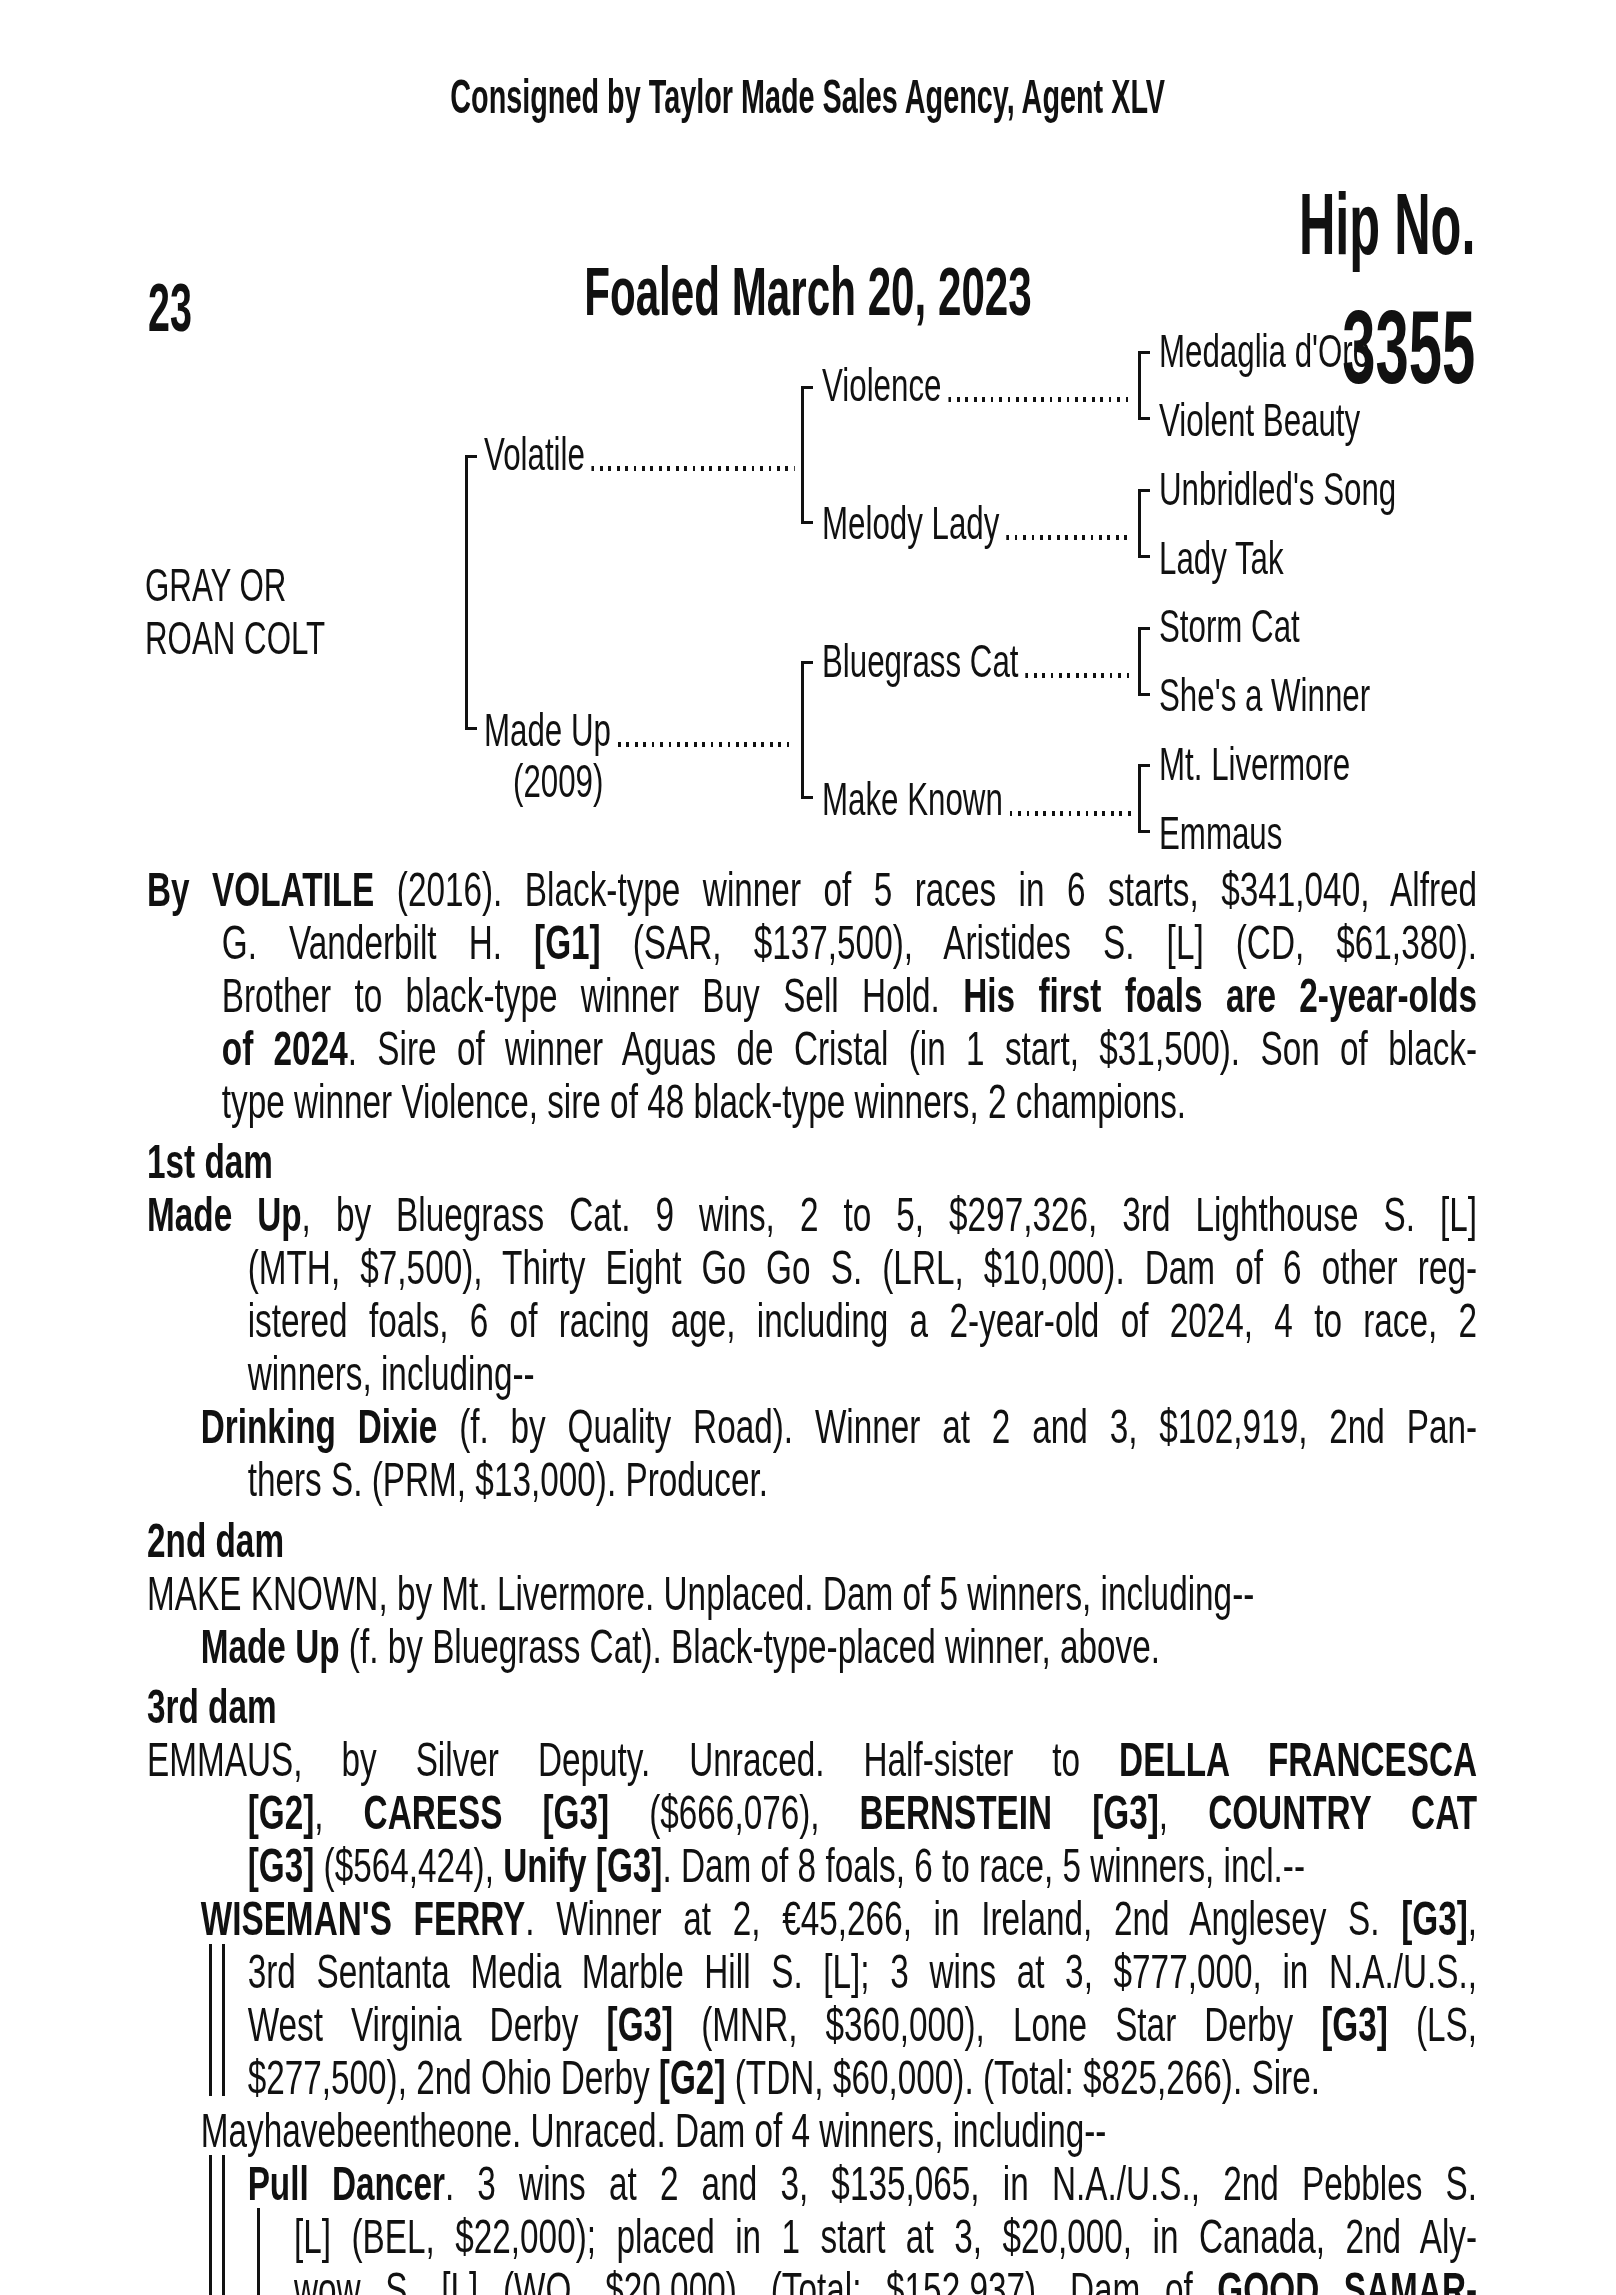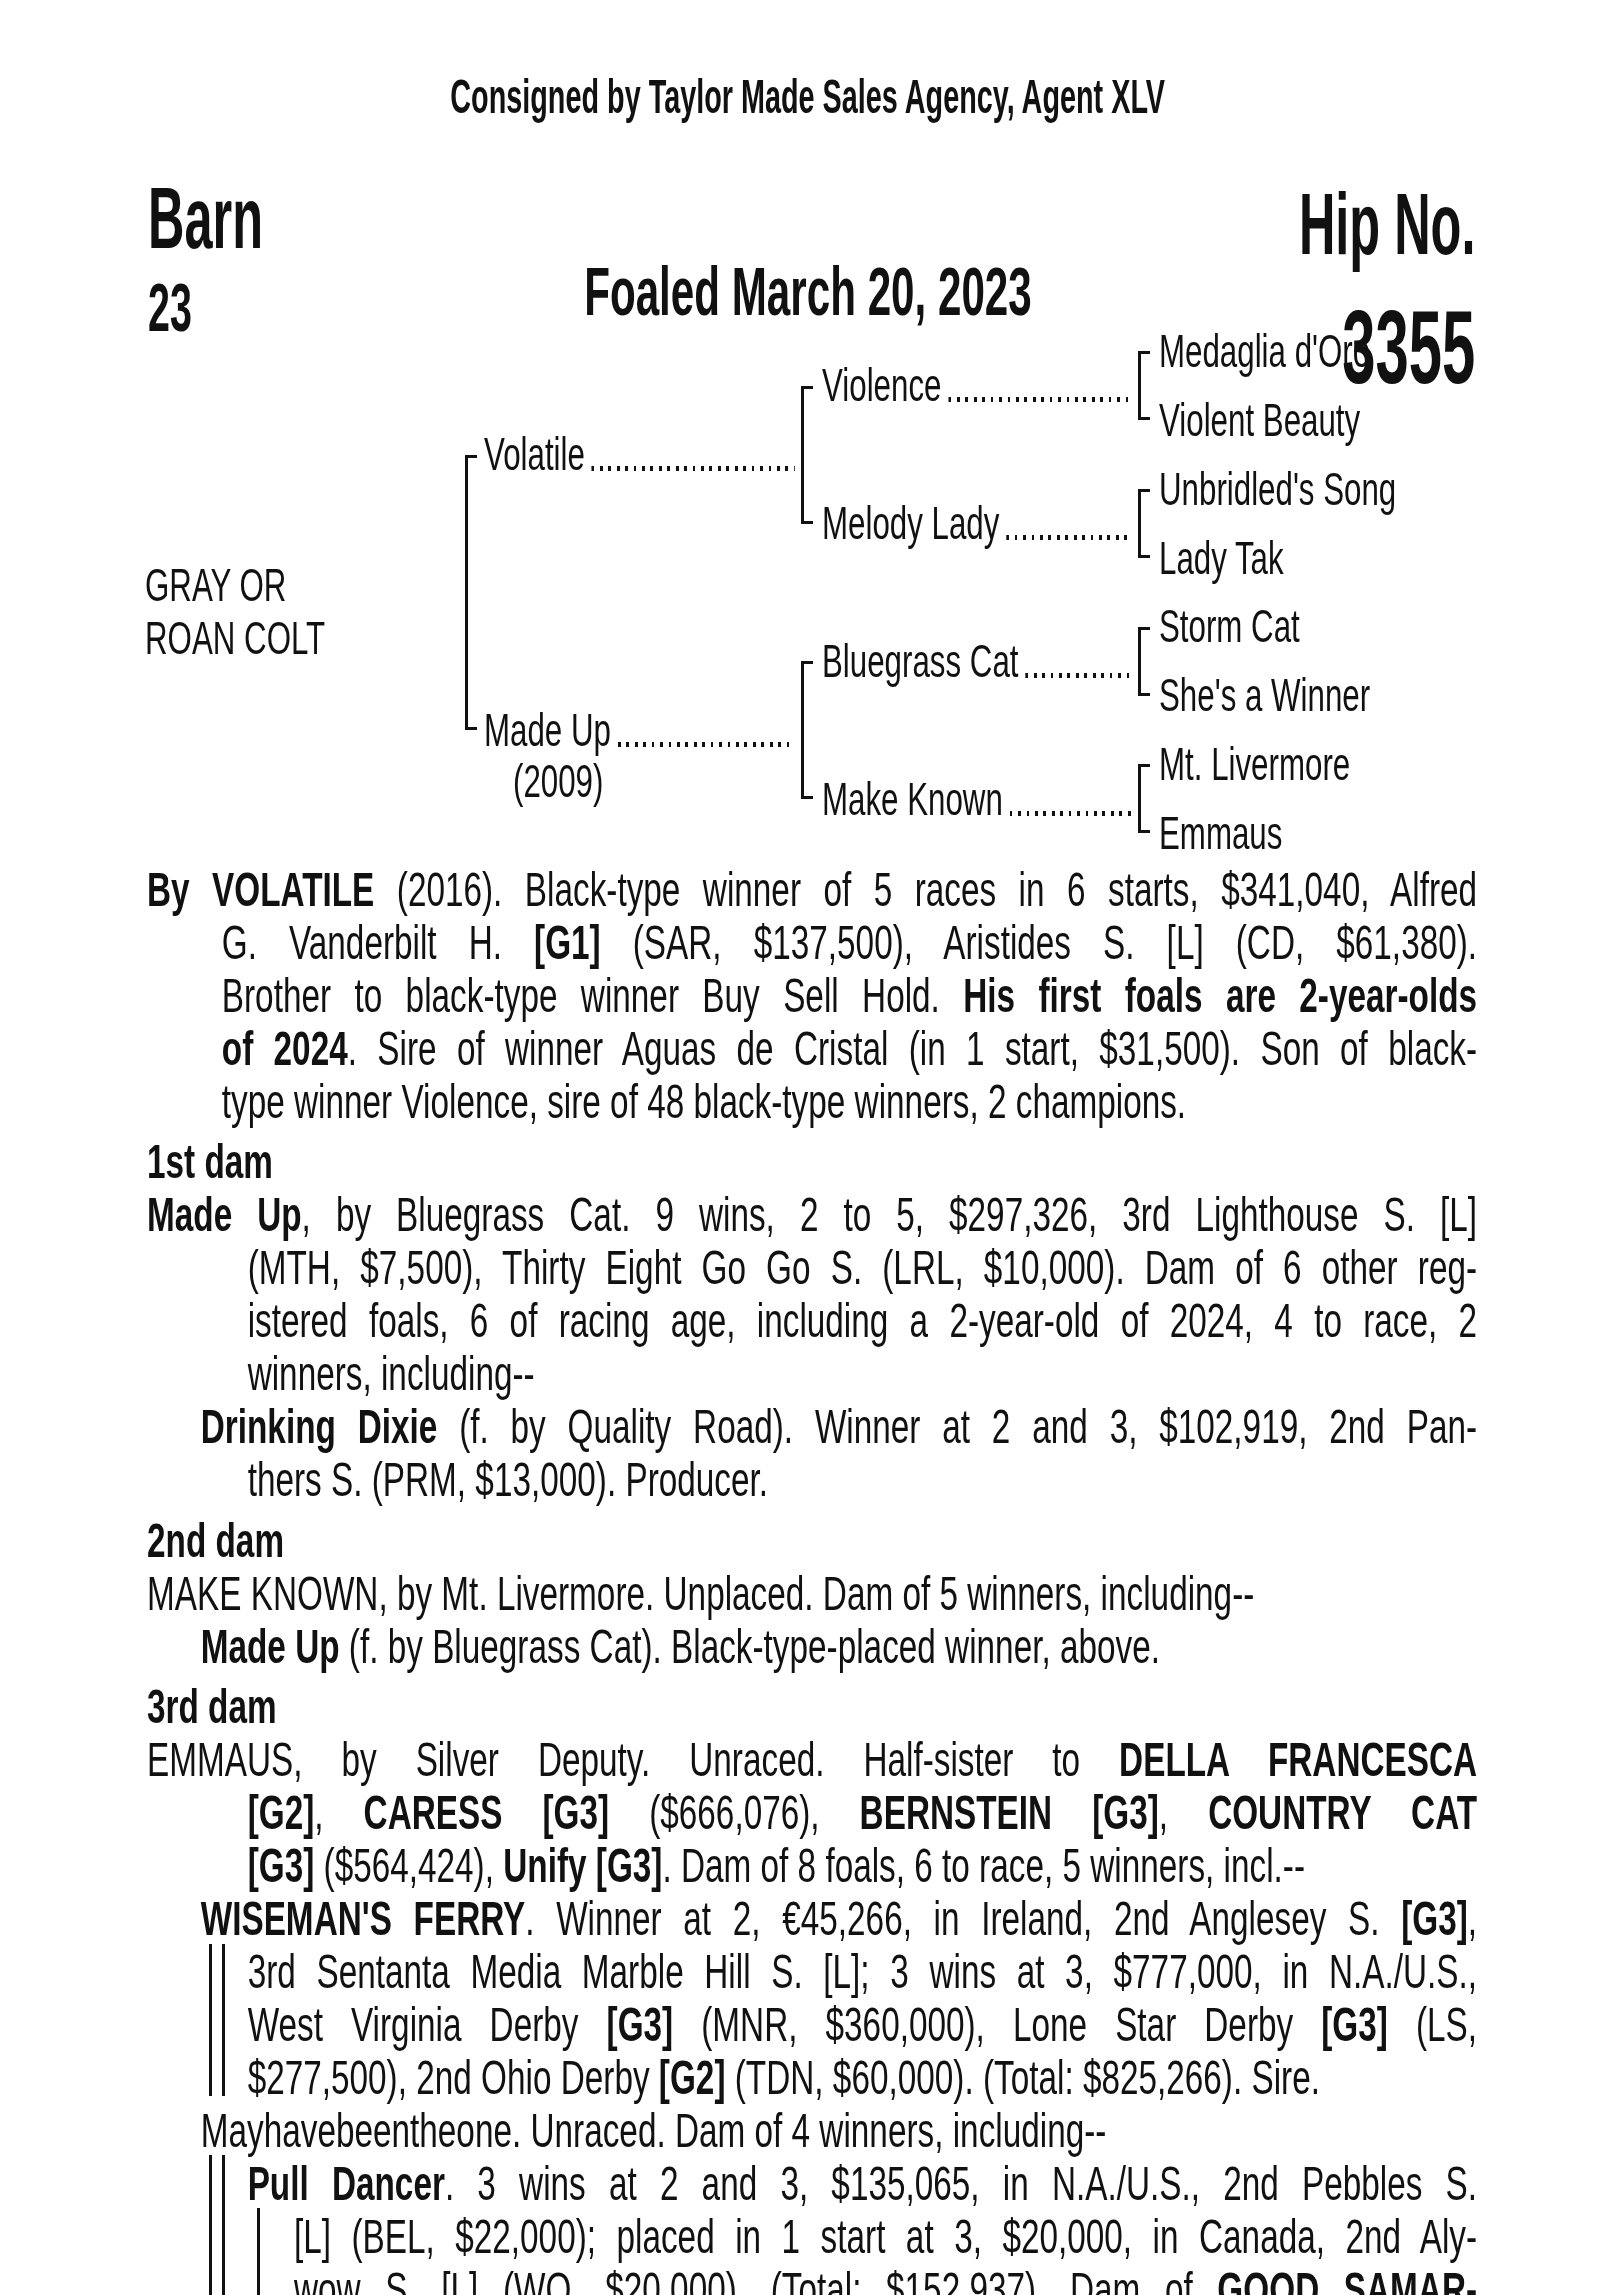--- a/index.html
+++ b/index.html
@@ -34,23 +34,20 @@
 </style>
 </head>
 <body>
 
 <div id="page">
 
   <div class="center-line" style="top:69px;font-size:48px;">
     <span class="cx" style="display:inline-block;">Consigned by Taylor Made Sales Agency, Agent XLV</span>
   </div>
 
-  <div class="hdr" style="left:148px;top:168px;font-size:87px;">
-    <span class="clx">Barn</span>
-  </div>
   <div class="hdr" style="left:148px;top:268px;font-size:68px;">
     <span class="clx">23</span>
   </div>
 
   <div class="hdr" style="right:141px;top:174px;font-size:87px;">
     <span class="crx">Hip No.</span>
   </div>
   <div class="hdr" style="right:141px;top:289px;font-size:103px;">
     <span class="crx">3355</span>
   </div>

